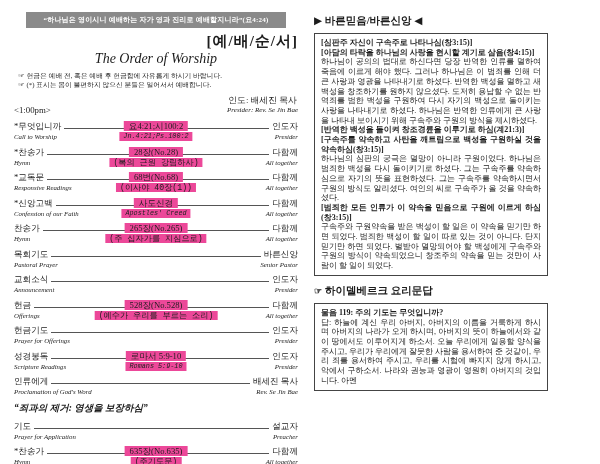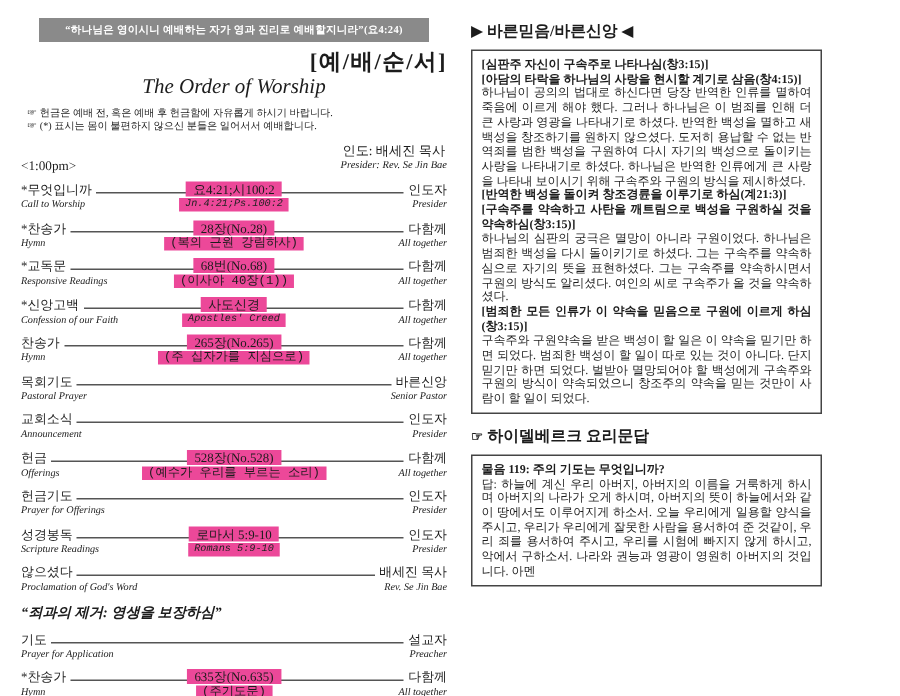--- a/index.html
+++ b/index.html
@@ -208,21 +208,21 @@
           </div>
           <div class="l2">
             <span class="en">Scripture Readings</span>
             <span class="c2 italic">Romans 5:9-10</span>
             <span class="byen">Presider</span>
           </div>
         </div>
 
         <div class="wrow">
           <div class="l1">
-            <span class="ko">않으셨다</span>
+            <span class="ko">인류에게</span>
             <span class="conn"></span>
 
             <span class="byko">배세진 목사</span>
           </div>
           <div class="l2">
             <span class="en">Proclamation of God's Word</span>
 
             <span class="byen">Rev. Se Jin Bae</span>
           </div>
         </div>

